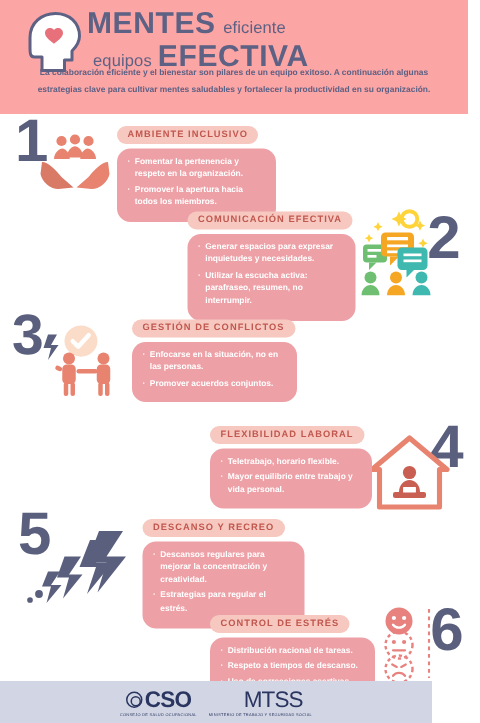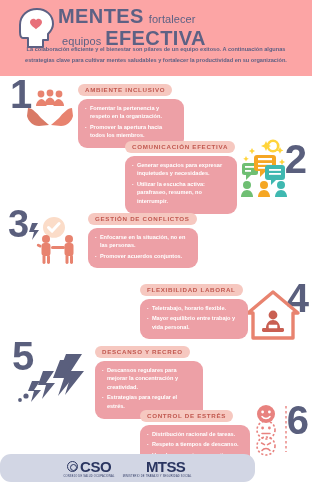--- a/index.html
+++ b/index.html
@@ -88,58 +88,57 @@
     font-size: 42px;
     font-weight: 800;
     color: #5a5f7d;
     line-height: 1;
     letter-spacing: -1px;
   }
 
   
   .footer {
     position: absolute; left: 0; bottom: 0;
-    width: 255px; height: 28px;
+    width: 288px; height: 28px;
     background: #d2d6e4;
     display: flex; align-items: center; justify-content: center;
     gap: 8px;
-    border-radius: 11px;
   }
   .logo-cso { display: flex; align-items: flex-end; gap: 2px; }
   .cso-mark {
     width: 11px; height: 11px; border-radius: 50%;
     border: 1.4px solid #2a3560; margin-bottom: 2px;
     position: relative;
   }
   .cso-mark::after {
     content: ""; position: absolute; left: 2px; top: 2px;
     width: 5px; height: 5px; border-radius: 50%;
     border: 1px solid #2a3560;
   }
   .cso-txt { font-size: 15px; font-weight: 700; color: #2a3560; letter-spacing: -.5px; line-height: 1; }
-  .mtss-txt { font-size: 15px; font-weight: 700; color: #2a3560; letter-spacing: -.6px; line-height: 1; margin-left: 17px; }
+  .mtss-txt { font-size: 15px; font-weight: 400; color: #2a3560; letter-spacing: -.6px; line-height: 1; margin-left: 17px; }
   .logo-sub { font-size: 2.6px; color: #2a3560; letter-spacing: .2px; margin-top: 1px; }
   .logo-col { display: flex; flex-direction: column; align-items: center; }
 </style>
 </head>
 <body>
 
 <div id="page">
 
   <div class="header">
 
     <svg class="head-logo" viewBox="0 0 44 46">
       <path d="M6 19 C6 9 14 3 23 3 C32 3 39 9 39 18 C39 23 36 26 34 28 L34 34 L29 34 L29 41 L14 41 L14 32 L9 32 C6 32 6 29 6 26 Z" fill="#ffffff" stroke="#5d6184" stroke-width="2" stroke-linejoin="round"></path>
       <path d="M22 14 c-2.2-2.6-6-0.9-6 2 0 3.1 4.2 5.6 6 7.2 1.8-1.6 6-4.1 6-7.2 0-2.9-3.8-4.6-6-2z" fill="#e8707a"></path>
     </svg>
 
     <div class="title-block">
       <div class="t-line1">
         <span class="t-big">MENTES</span>
-        <span class="t-small">fortalecer</span>
+        <span class="t-small">eficiente</span>
       </div>
       <div class="t-line2">
         <span class="t-small">equipos</span>
         <span class="t-big">EFECTIVA</span>
       </div>
     </div>
 
     <div class="intro">La colaboración eficiente y el bienestar son pilares de un equipo exitoso. A continuación algunas estrategias clave para cultivar mentes saludables y fortalecer la productividad en su organización.</div>
   </div>
 

